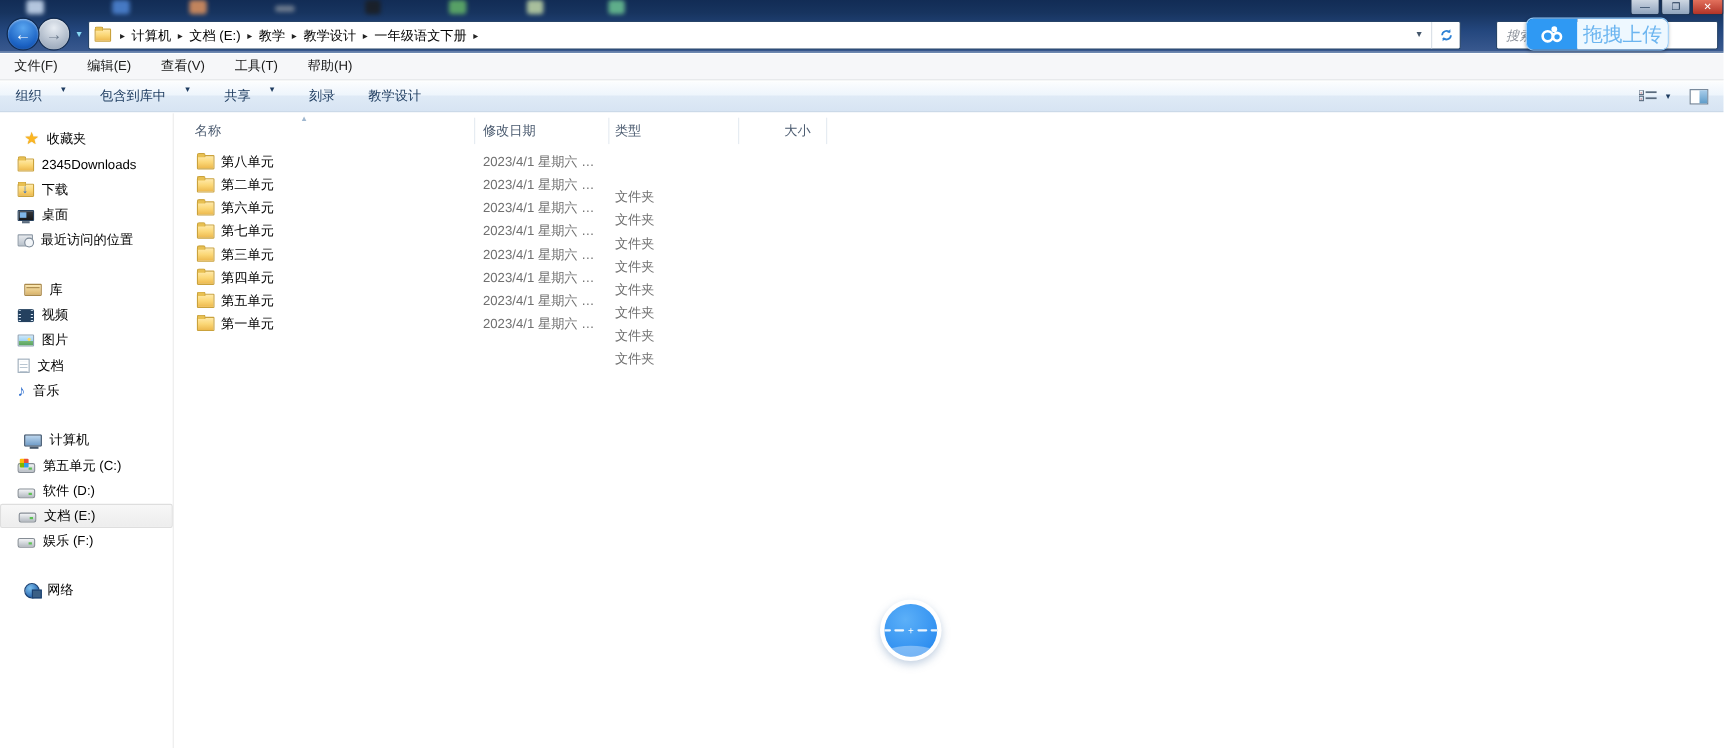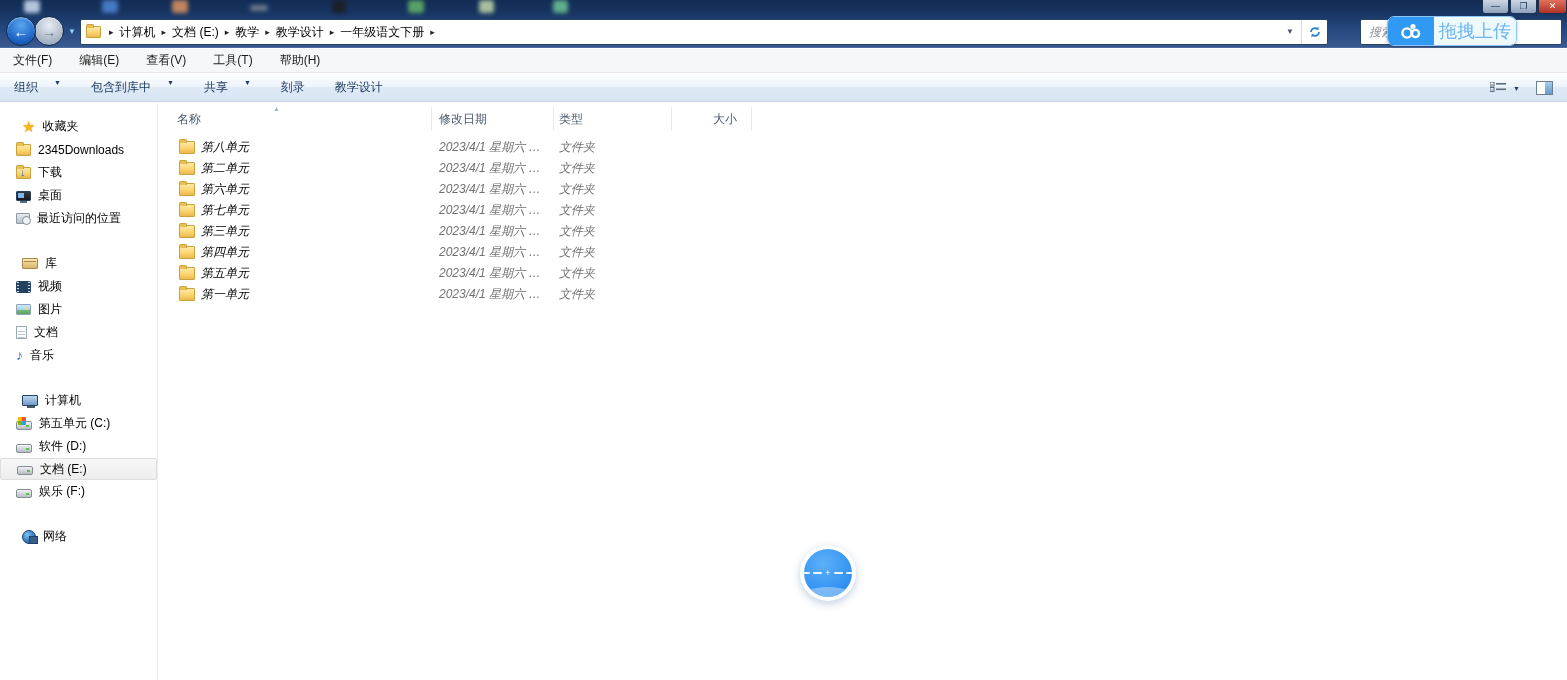--- a/index.html
+++ b/index.html
@@ -66,24 +66,24 @@
   .sb-gap { height:22px; }
 
   
   .pane { position:absolute; left:159px; top:0; width:1408px; height:577px; }
   .colhead { position:absolute; top:4px; left:0; width:100%; height:24px; color:#49596e; }
   .colhead .c { position:absolute; top:4px; }
   .colhead .div { position:absolute; top:0; width:1px; height:24px; background:#e4eaf1; }
   .sort { position:absolute; left:114px; top:-2px; font-size:7px; color:#9fb7cf; }
   .rows { position:absolute; top:34px; left:0; width:100%; }
   .row { position:relative; height:21px; }
-  .cell { position:absolute; top:0; height:21px; line-height:21px; white-space:nowrap;font-style:italic; }
+  .cell { position:absolute; top:0; height:21px; line-height:21px; white-space:nowrap; }
   .cell.name { left:20px; color:#000; display:flex; align-items:center; gap:6px; }
   .cell.date { left:280px; color:#707070;text-align:center; }
-  .cell.type { left:400px; color:#707070; }
+  .cell.type { left:400px; color:#707070;margin-top:32px; }
   .cell.size { left:524px; color:#707070; }
 
   
   .ifolder { width:15px; height:12px; position:relative; border-radius:1px;
     background:linear-gradient(180deg,#ffe9a8 0%,#fbd776 50%,#edb94e 100%); border:1px solid #caa23c; }
   .ifolder::before { content:""; position:absolute; left:-1px; top:-3px; width:6px; height:3px;
     background:#e8c052; border:1px solid #caa23c; border-bottom:none; border-radius:2px 2px 0 0; }
   .ifolder.big { width:16px; height:13px; }
   .idl { position:relative; }
   .idl::after { content:"↓"; position:absolute; left:3px; top:-2px; color:#1f66d0; font-weight:bold; font-size:11px; }

